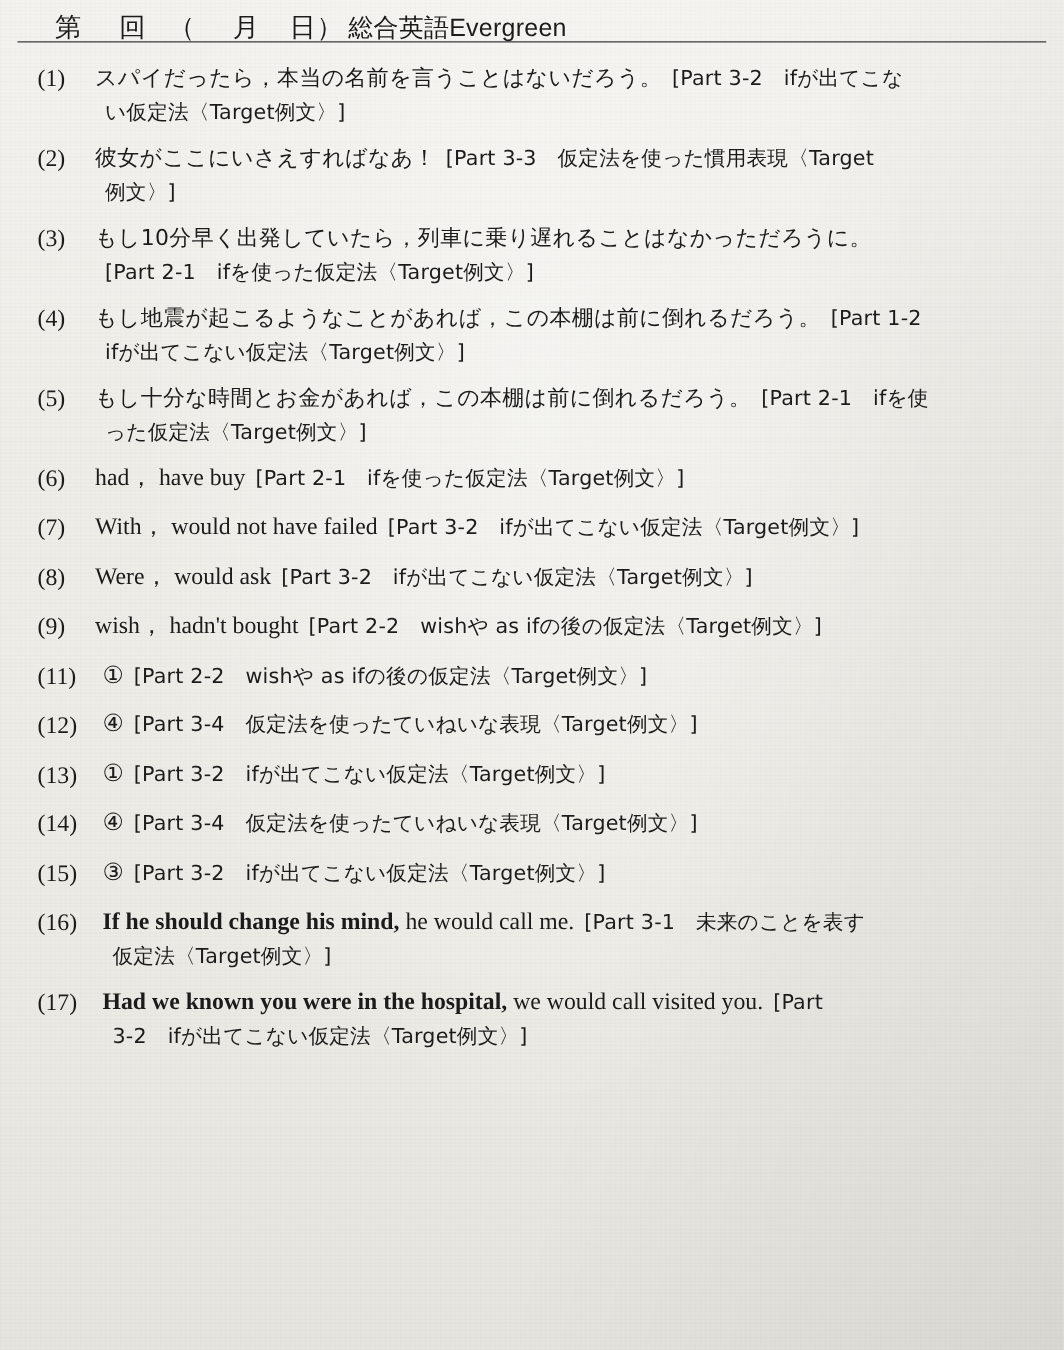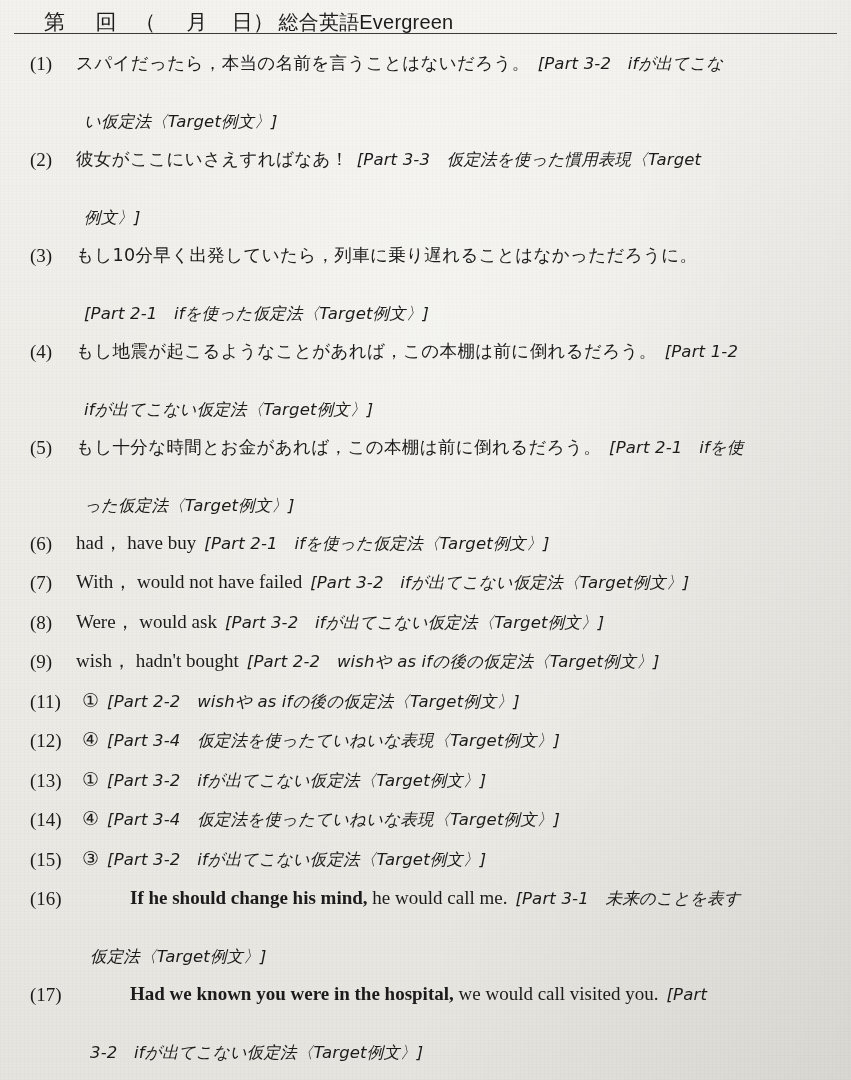--- a/index.html
+++ b/index.html
@@ -98,32 +98,29 @@
     font-family: "DejaVu Sans", sans-serif;
     font-size: 17.5px;
     letter-spacing: 0.02em;
   }
   .en {
     font-family: "Liberation Serif", serif;
     font-size: 19px;
   }
   .en-bold {
     font-weight: bold;
-    margin-left: 48px;
   }
   .tag {
     font-family: "DejaVu Sans", sans-serif;
     font-size: 16.5px;
     letter-spacing: 0.01em;
-    font-style: italic;
   }
   .ln2 {
     display: block;
     padding-left: 8px;
-    margin-top: 32px;
   }
   .gap-s { display: inline-block; width: 8px; }
 </style>
 </head>
 <body>
 
 <div class="page">
 
   <div class="header">
     <span class="h-cell">第</span>

